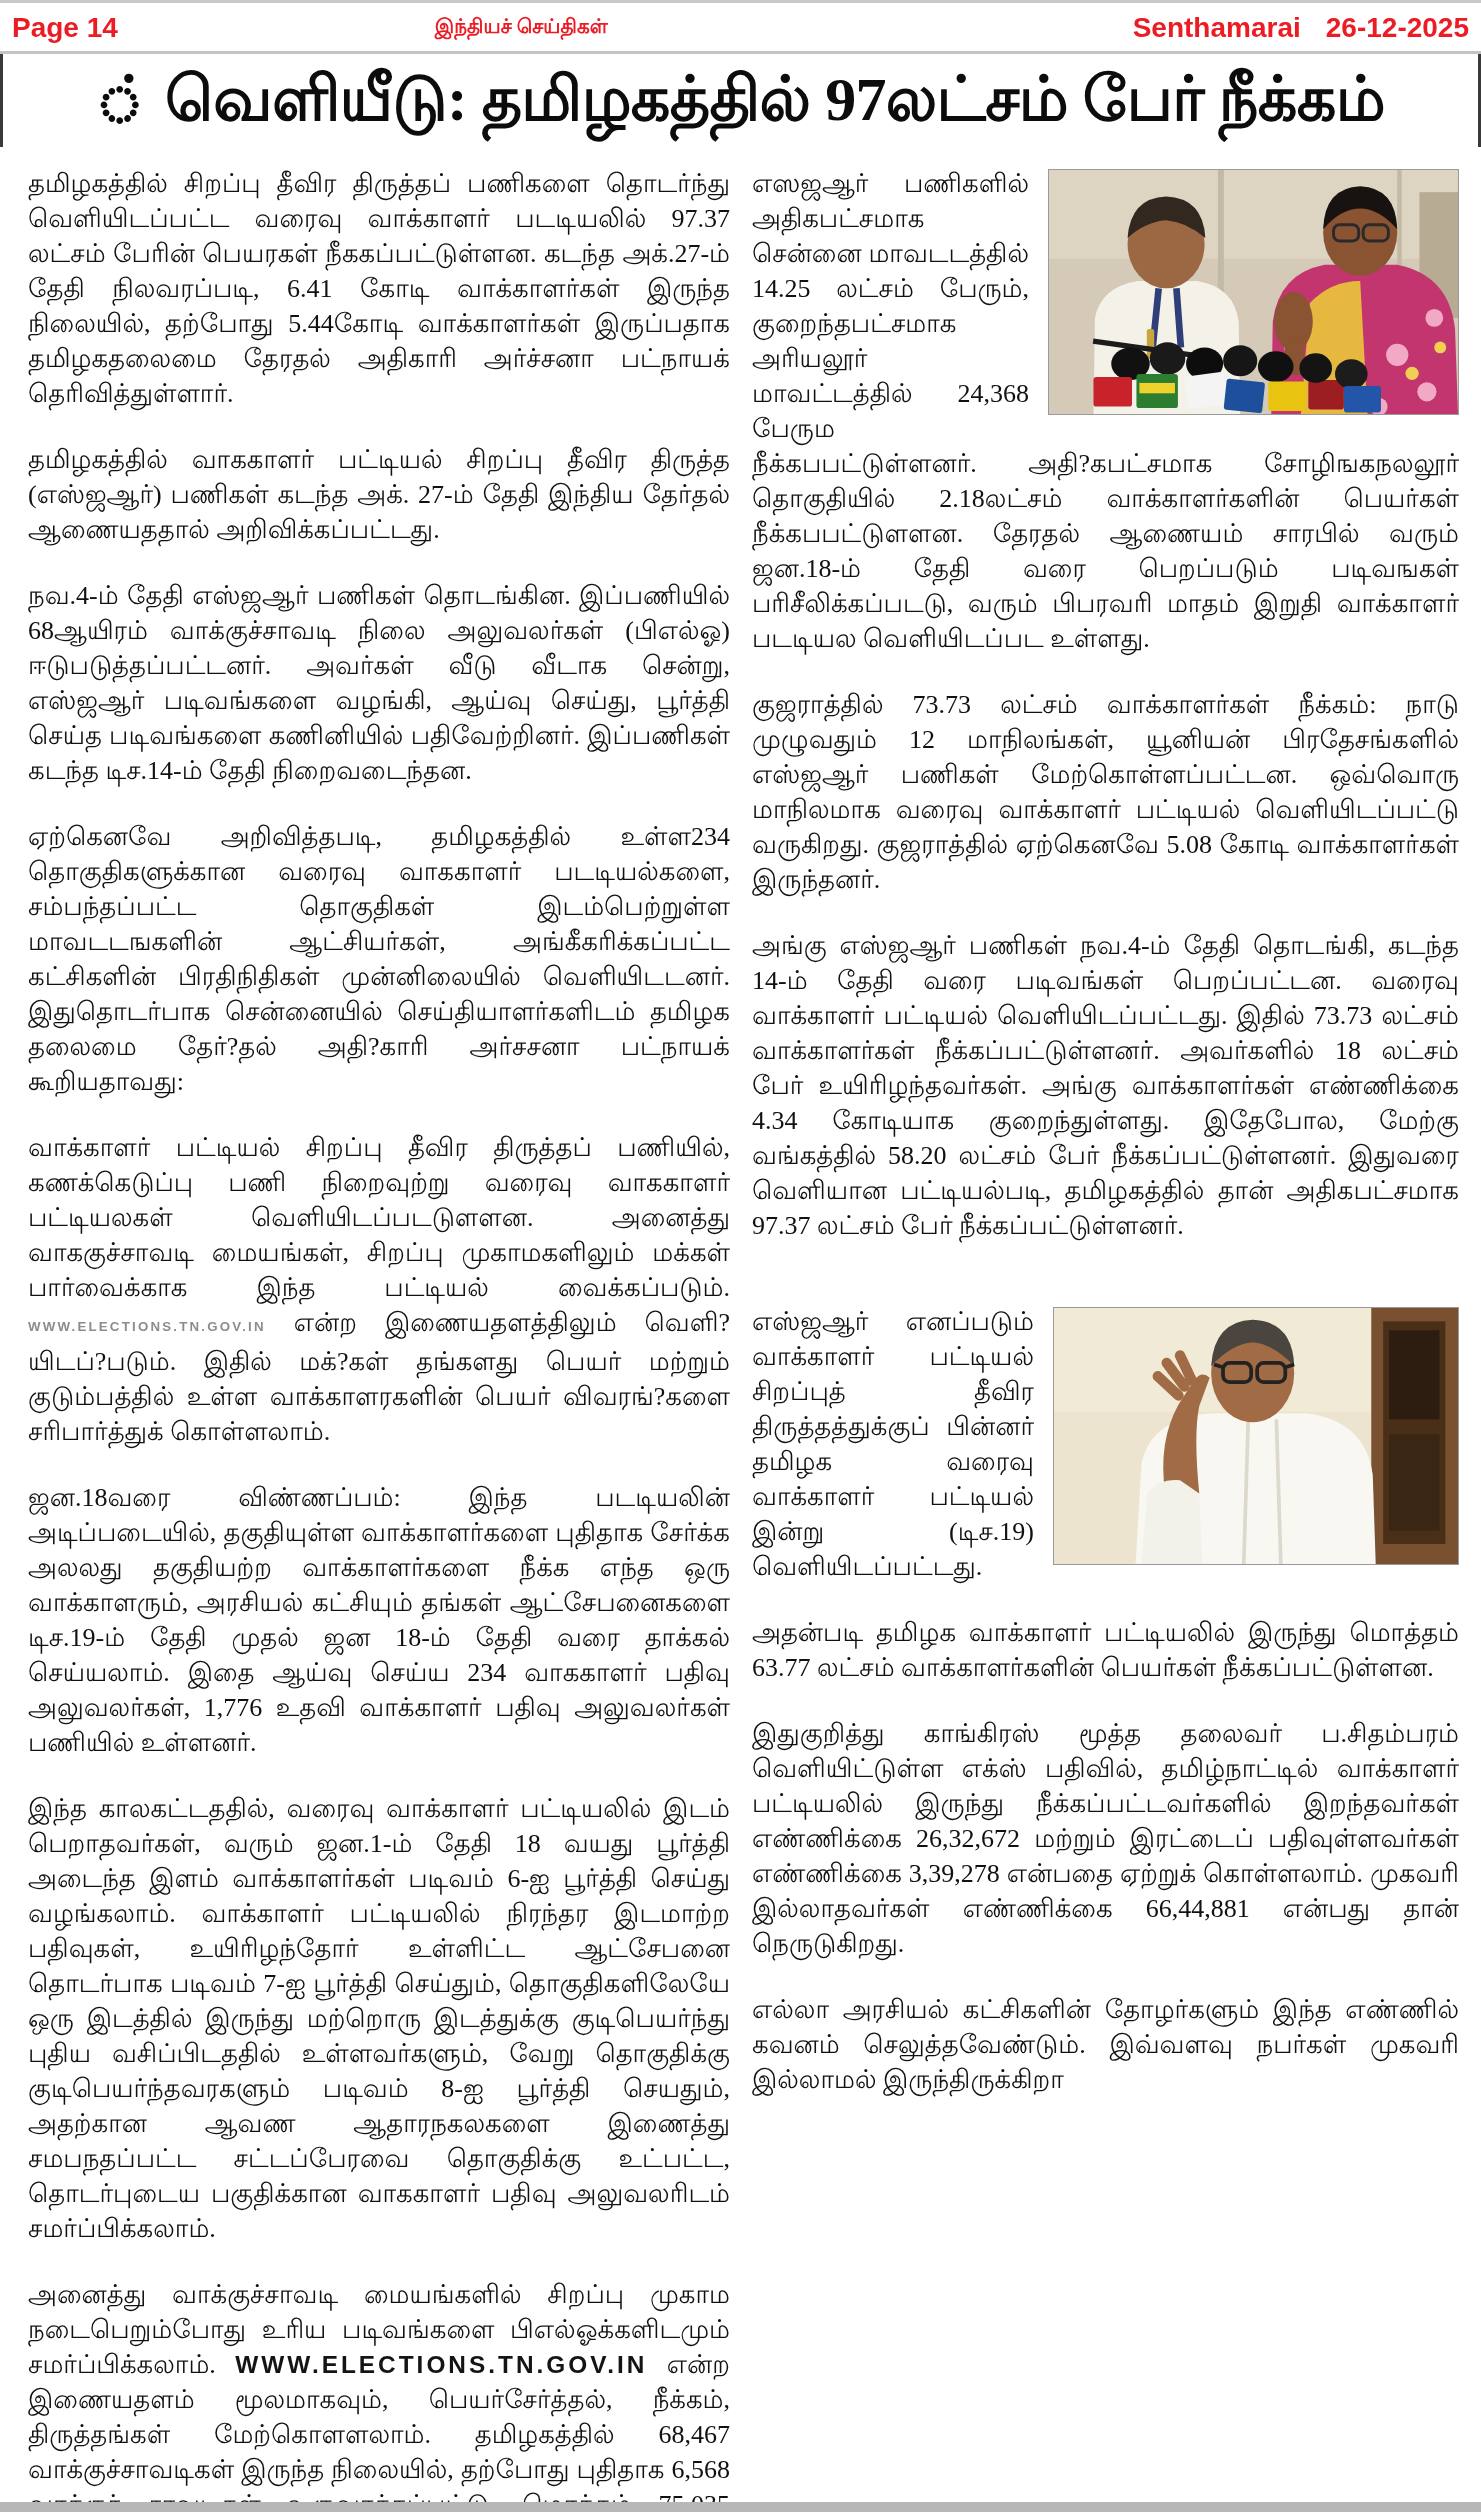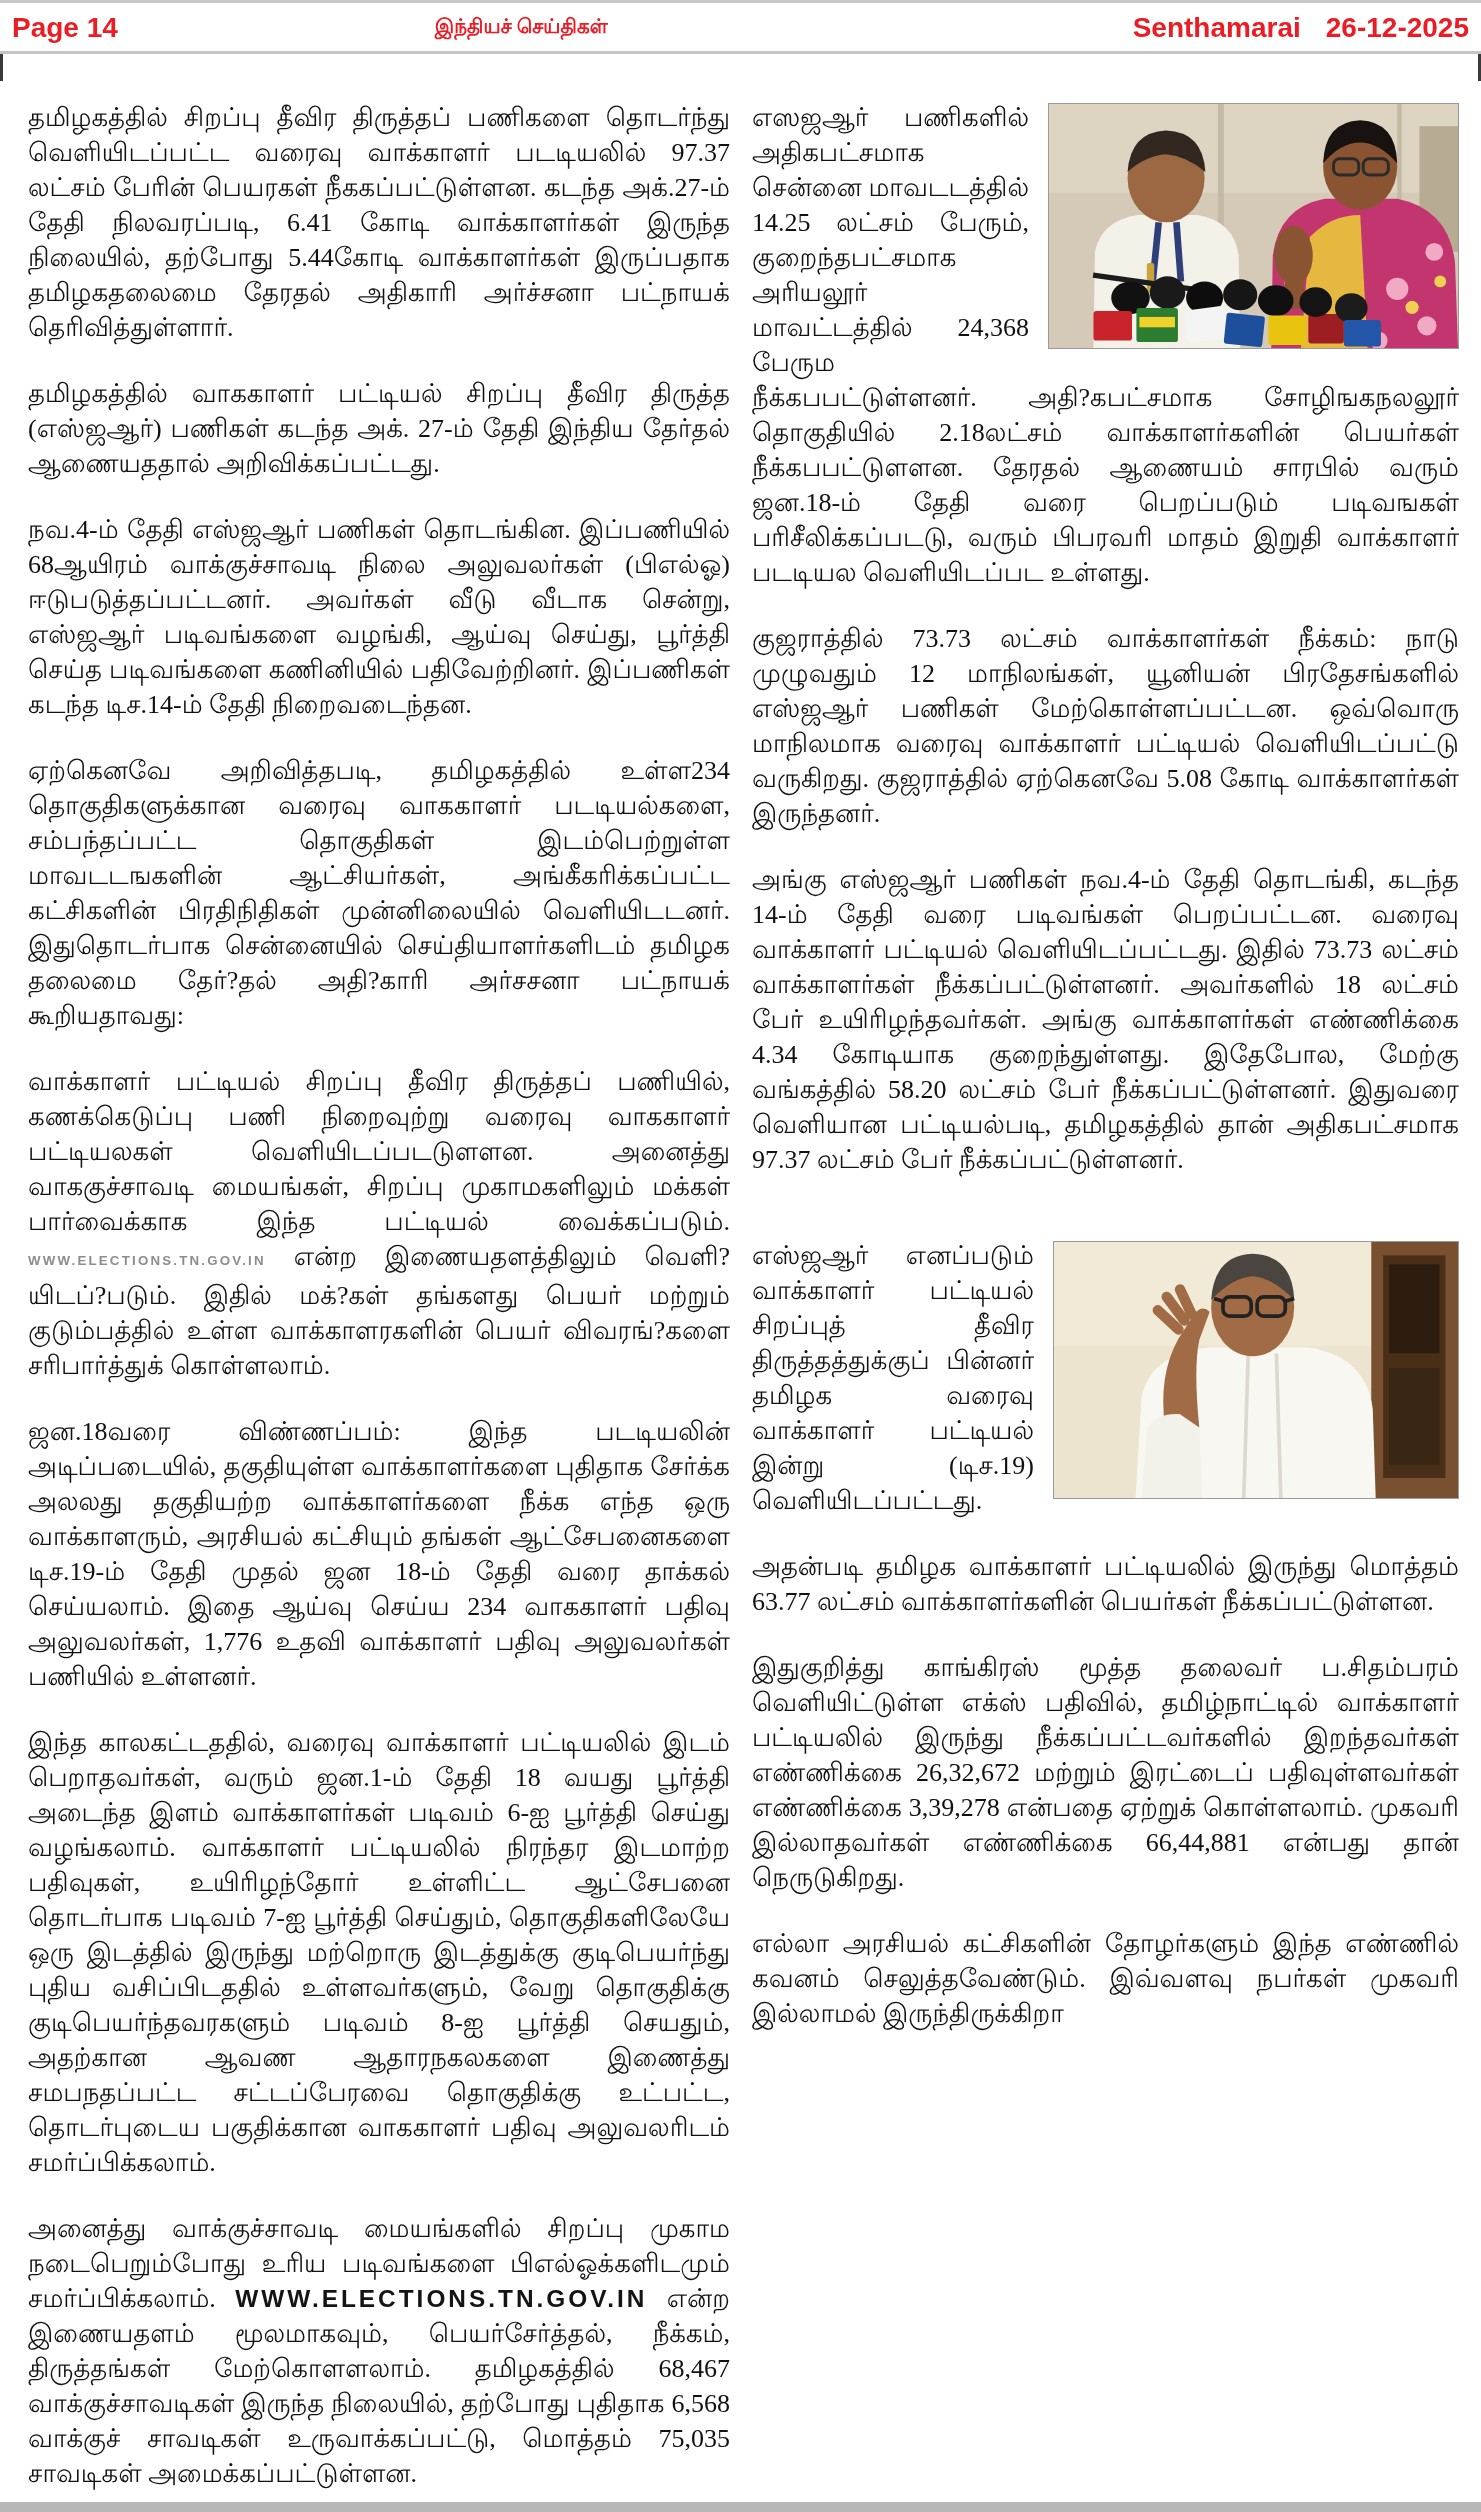--- a/index.html
+++ b/index.html
@@ -70,20 +70,21 @@
 <div class="header">
   <span class="page-label">Page 14</span>
   <span class="section-title">இந்தியச் செய்திகள்</span>
   <span class="paper-date">
     <span>Senthamarai</span><span class="date-part">26-12-2025</span>
   </span>
 </div>
 
 <div class="headline-band">
   <div class="headline">
+    <div>் வெளியீடு: தமிழகத்தில் 97லட்சம் பேர் நீக்கம்</div>
   </div>
 </div>
 
 <div class="content">
 
   <div class="col-left">
     <p class="body">தமிழகத்தில் சிறப்பு தீவிர திருத்தப் பணிகளை தொடர்ந்து வெளியிடப்பட்ட வரைவு வாக்காளர் படடியலில் 97.37 லட்சம் பேரின் பெயரகள் நீககப்பட்டுள்ளன. கடந்த அக்.27-ம் தேதி நிலவரப்படி, 6.41 கோடி வாக்காளர்கள் இருந்த நிலையில், தற்போது 5.44கோடி வாக்காளர்கள் இருப்பதாக தமிழகதலைமை தேரதல் அதிகாரி அர்ச்சனா பட்நாயக் தெரிவித்துள்ளார்.</p>
     <p class="body">தமிழகத்தில் வாககாளர் பட்டியல் சிறப்பு தீவிர திருத்த (எஸ்ஜஆர்) பணிகள் கடந்த அக். 27-ம் தேதி இந்திய தேர்தல் ஆணையததால் அறிவிக்கப்பட்டது.</p>
     <p class="body">நவ.4-ம் தேதி எஸ்ஜஆர் பணிகள் தொடங்கின. இப்பணியில் 68ஆயிரம் வாக்குச்சாவடி நிலை அலுவலர்கள் (பிஎல்ஓ) ஈடுபடுத்தப்பட்டனர். அவர்கள் வீடு வீடாக சென்று, எஸ்ஜஆர் படிவங்களை வழங்கி, ஆய்வு செய்து, பூர்த்தி செய்த படிவங்களை கணினியில் பதிவேற்றினர். இப்பணிகள் கடந்த டிச.14-ம் தேதி நிறைவடைந்தன.</p>
     <p class="body">ஏற்கெனவே அறிவித்தபடி, தமிழகத்தில் உள்ள234 தொகுதிகளுக்கான வரைவு வாககாளர் படடியல்களை, சம்பந்தப்பட்ட தொகுதிகள் இடம்பெற்றுள்ள மாவடடஙகளின் ஆட்சியர்கள், அங்கீகரிக்கப்பட்ட கட்சிகளின் பிரதிநிதிகள் முன்னிலையில் வெளியிடடனர். இதுதொடர்பாக சென்னையில் செய்தியாளர்களிடம் தமிழக தலைமை தேர்?தல் அதி?காரி அர்சசனா பட்நாயக் கூறியதாவது:</p>

